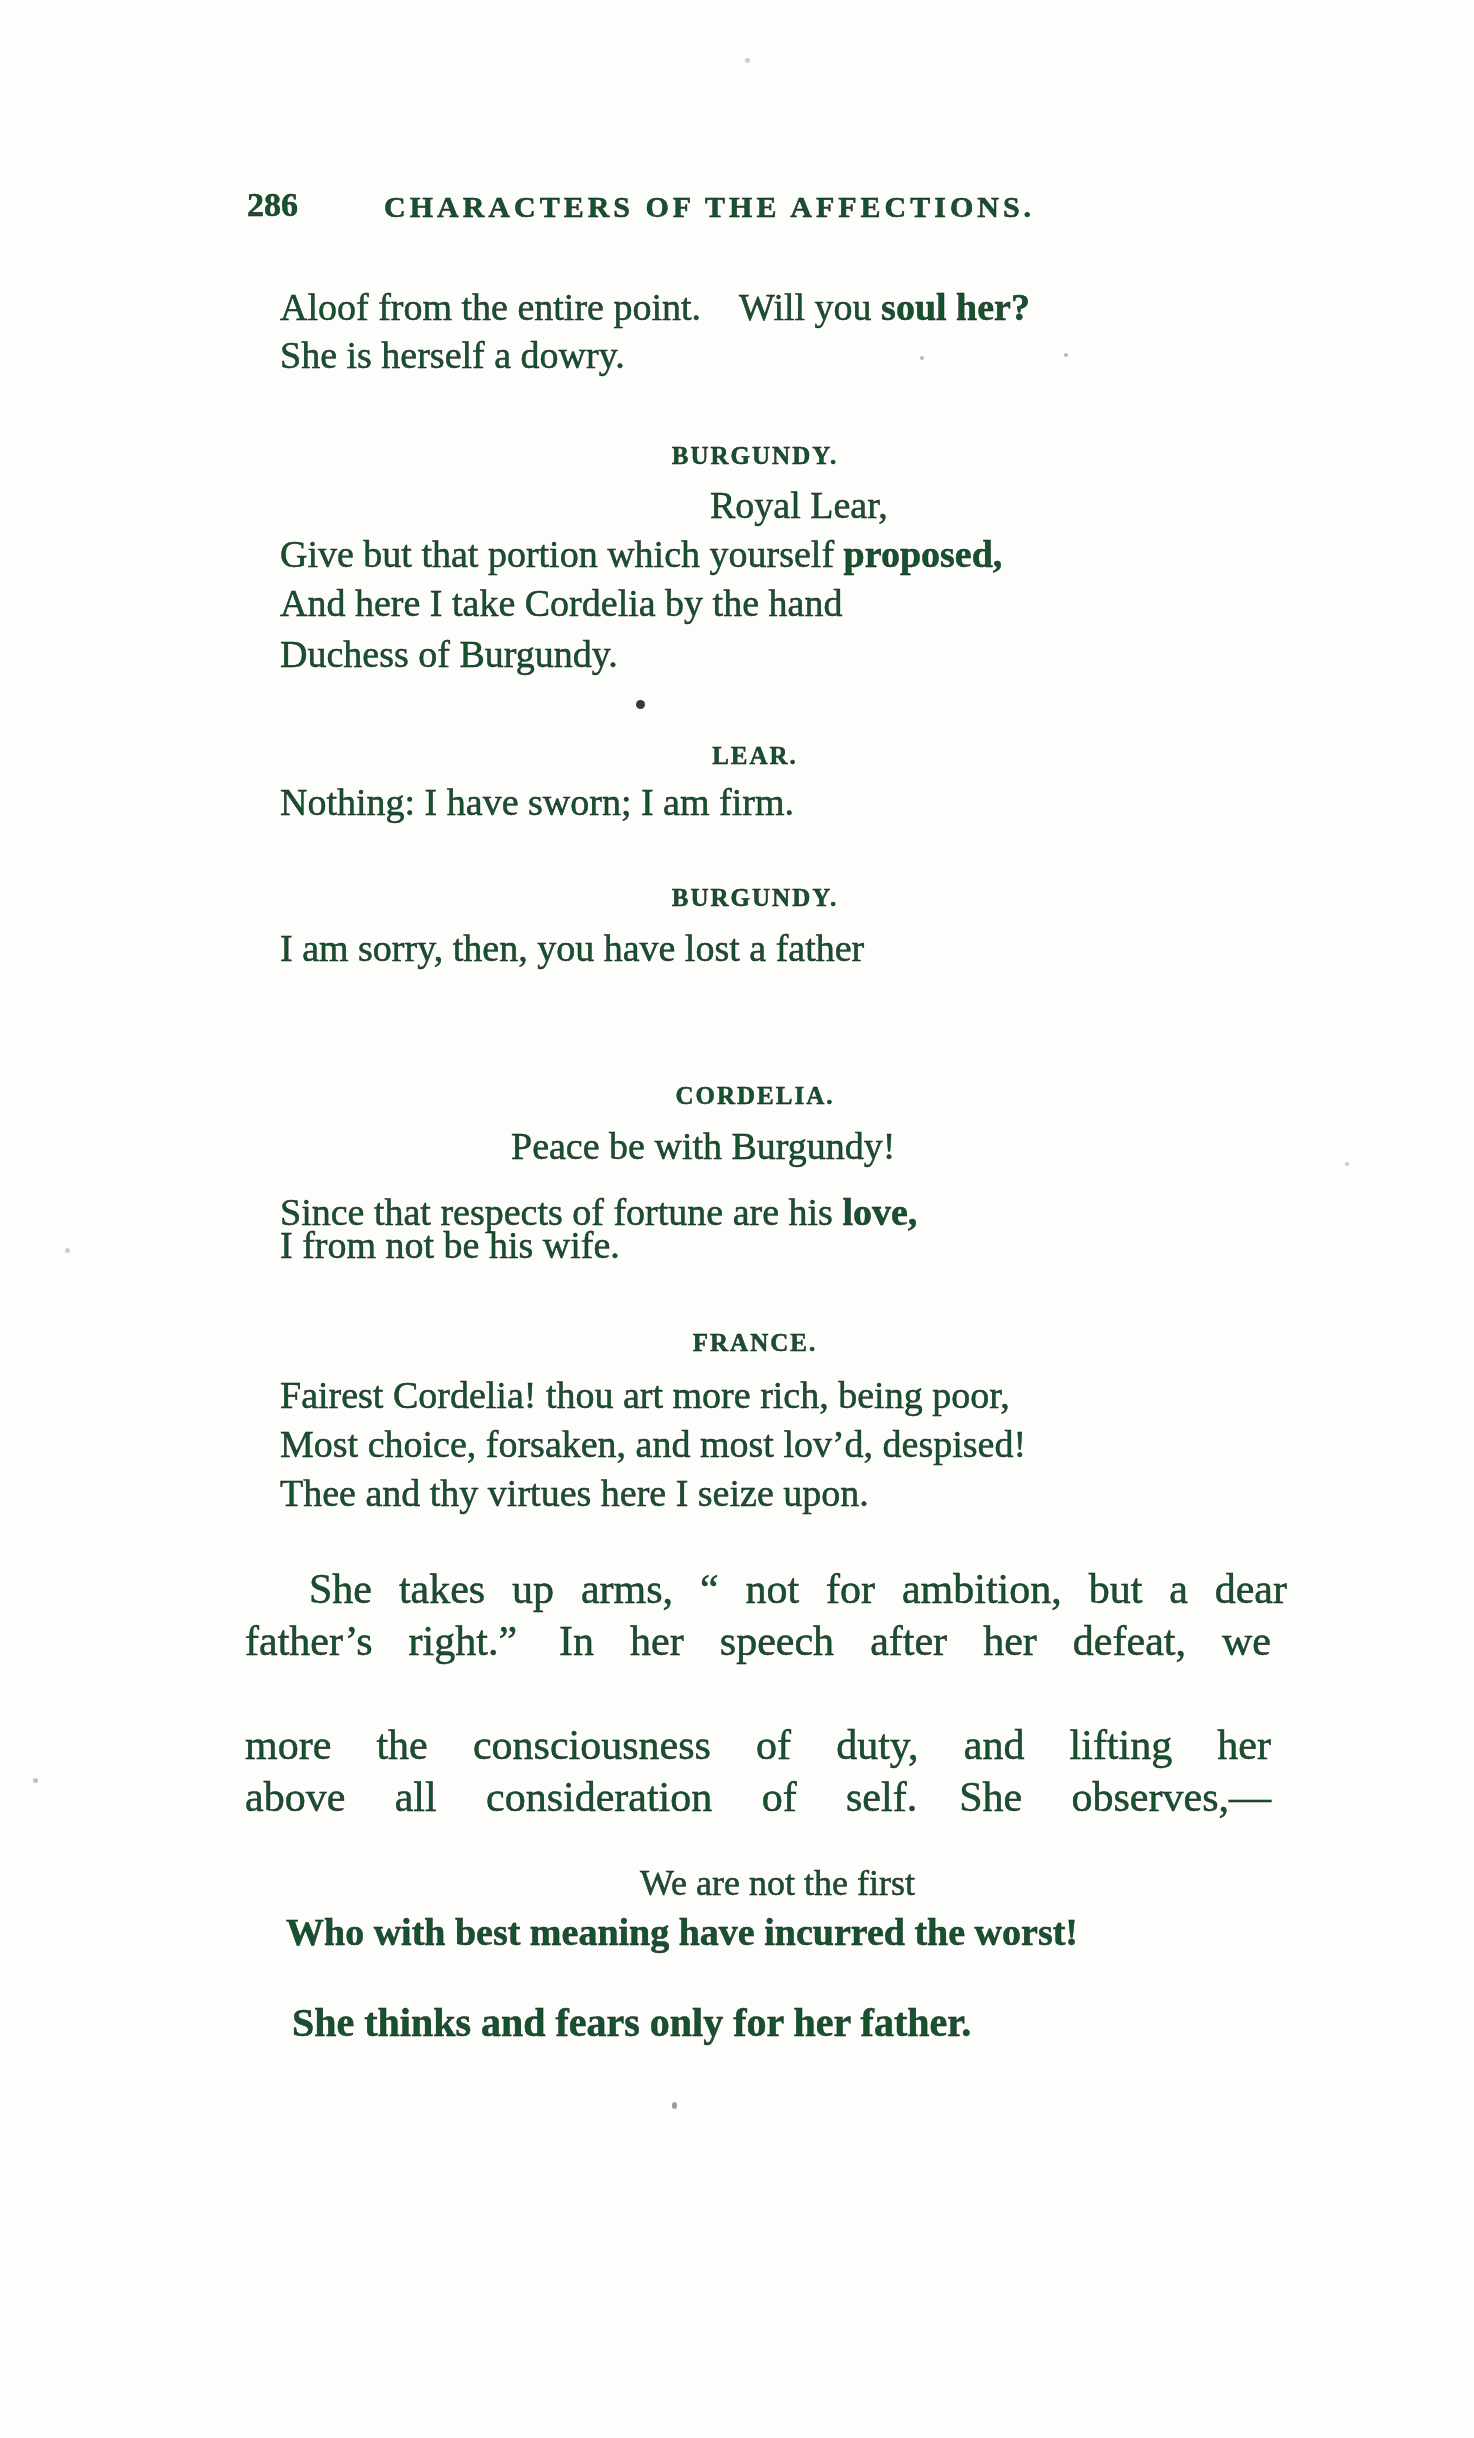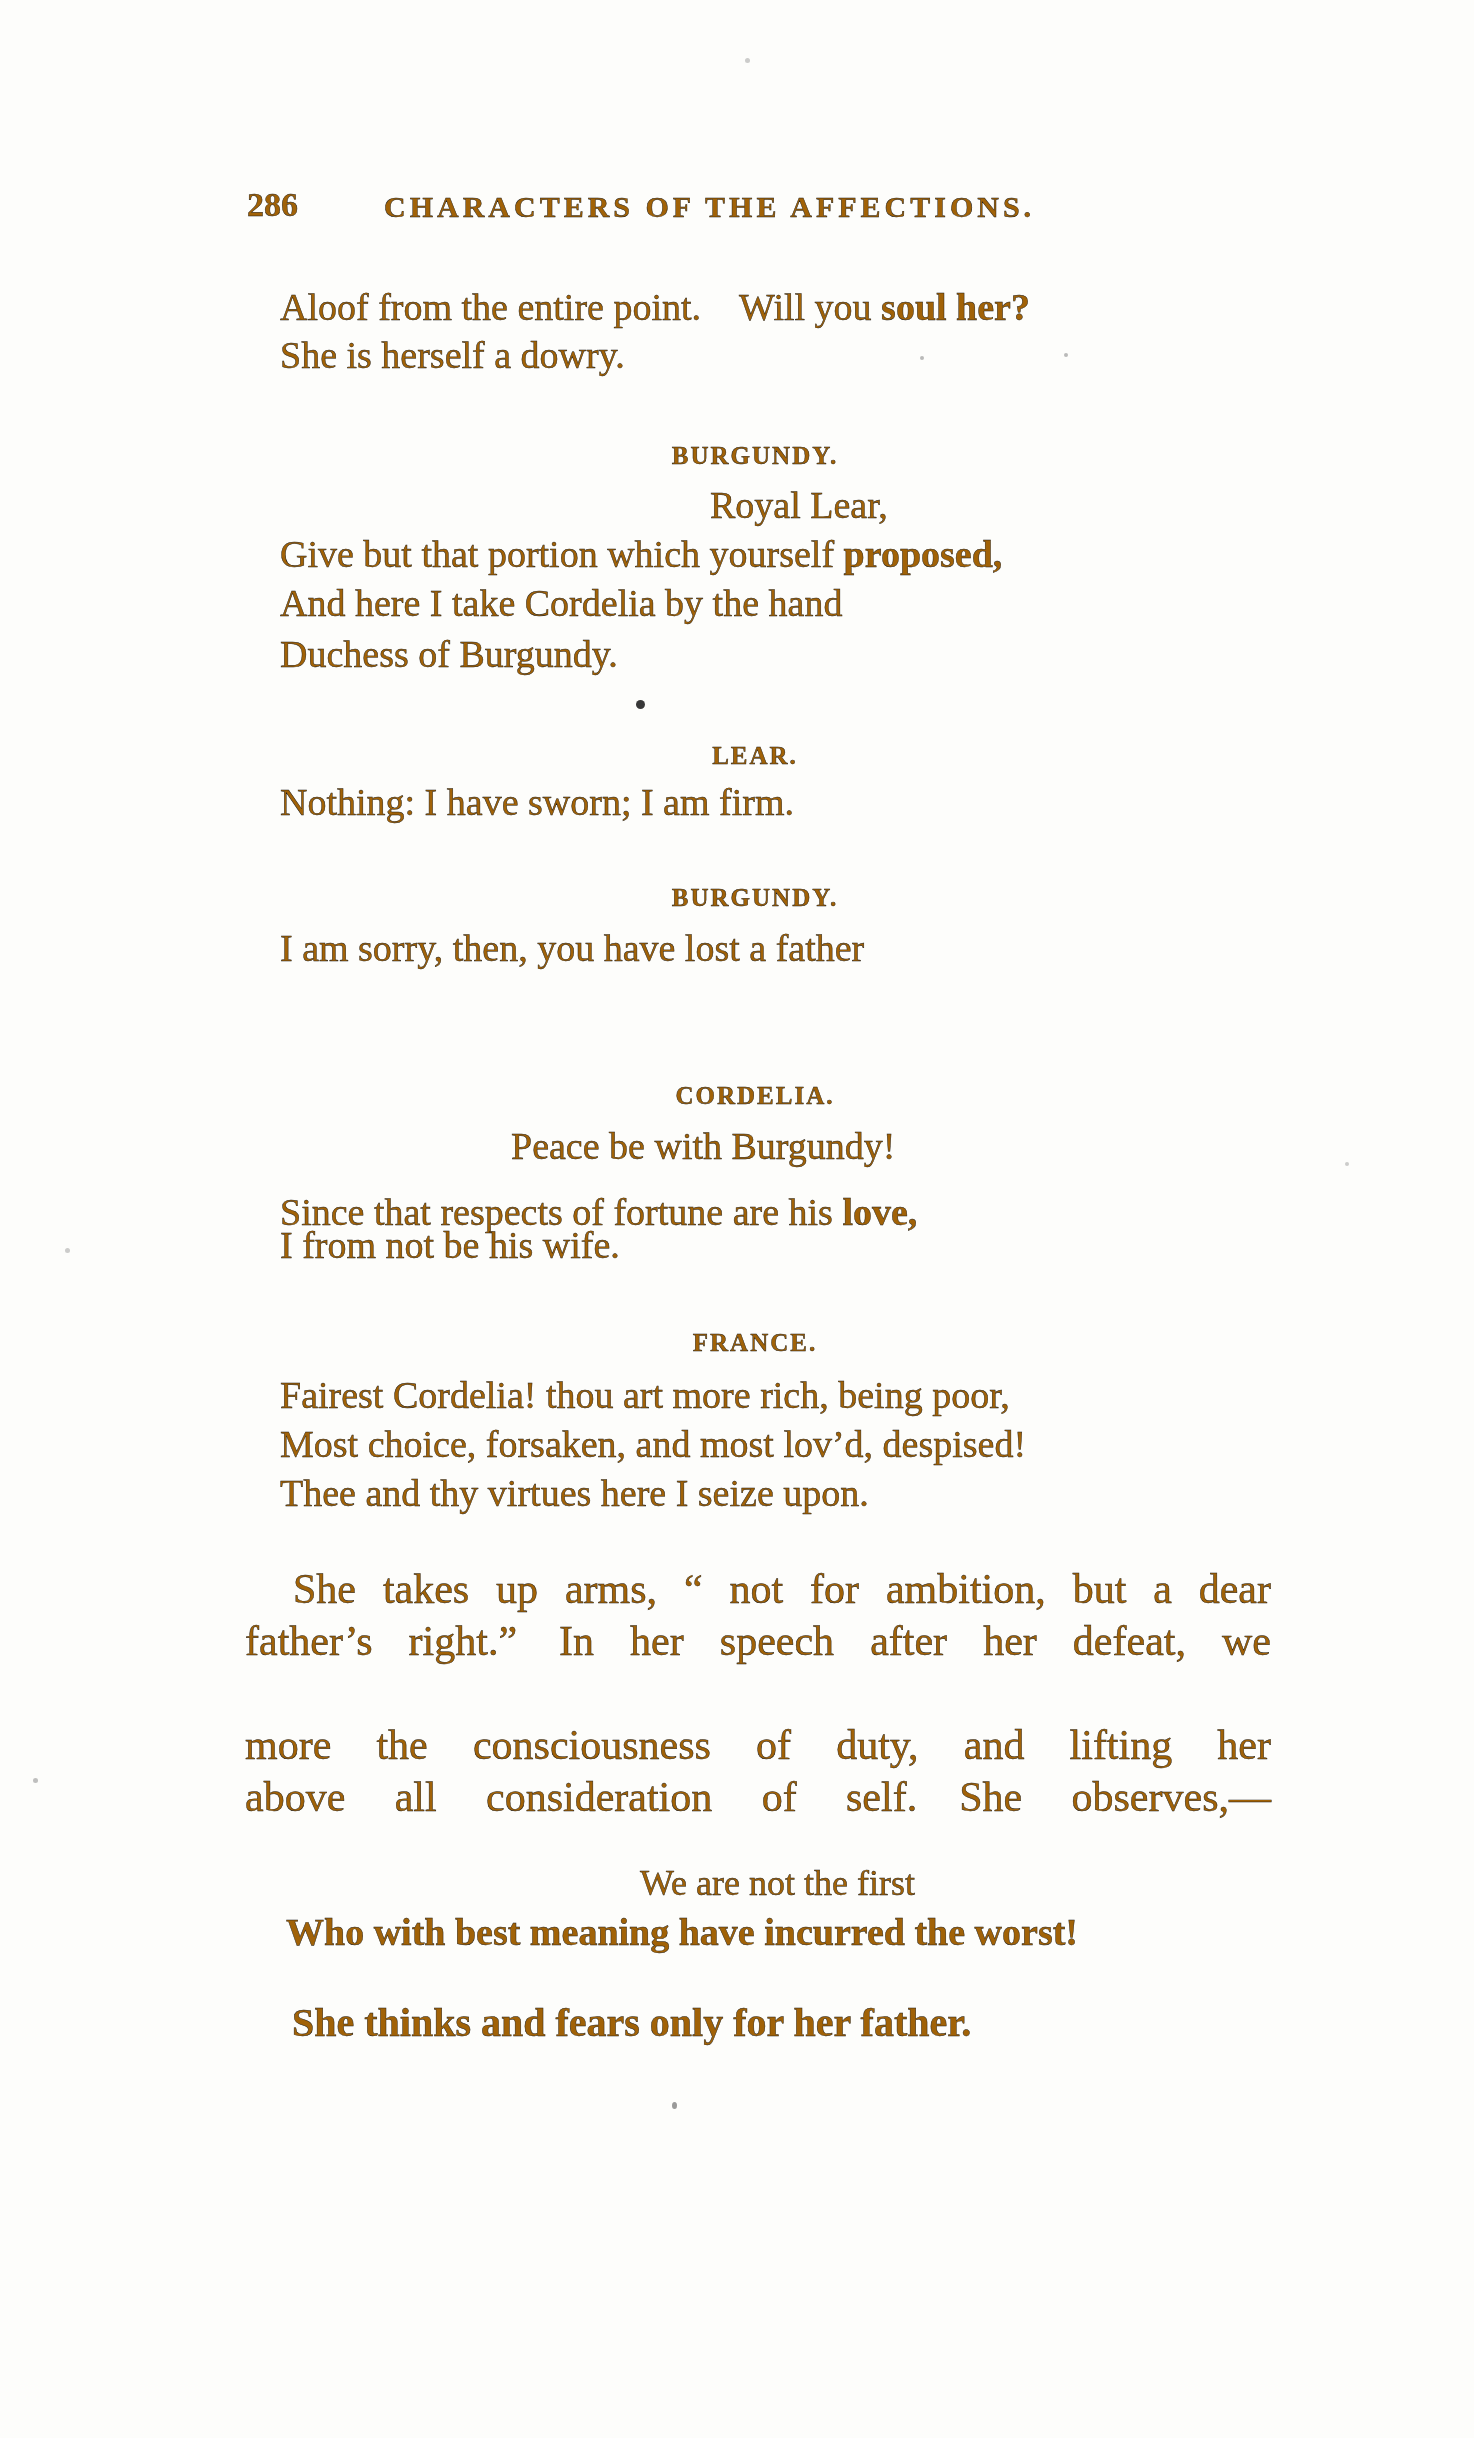--- a/index.html
+++ b/index.html
@@ -1,21 +1,21 @@
 <!DOCTYPE html>
 <html><head>
 <meta charset="utf-8">
 <style>
   html,body{margin:0;padding:0;background:#e8e8e6;}
   .page{
     position:relative;
     width:1474px;height:2438px;
     margin:0 auto;
     background:#fdfdfb;
-    color:#a16207;
+    color:#14532d;
     font-family:"Liberation Serif","DejaVu Serif",serif;
     -webkit-text-stroke:0.45px #1a1a1a;
     overflow:hidden;
   }
   .abs{position:absolute;line-height:1;white-space:pre;}
   .hdr-num{top:188px;left:247px;font-size:34px;font-weight:bold;}
   .hdr-title{top:192px;left:384px;font-size:30px;font-weight:bold;letter-spacing:4px;}
   .vline{font-size:38px;}
   .heavy{font-weight:bold;}
   .hd{font-size:25px;font-weight:bold;letter-spacing:2px;left:280px;width:950px;text-align:center;white-space:pre;}
@@ -57,21 +57,21 @@
   <div class="abs hd" style="top:1083px;">CORDELIA.</div>
   <div class="abs vline" style="top:1127px;left:511px;">Peace be with Burgundy!</div>
   <div class="abs vline" style="top:1193px;left:280px;text-align:right;"><span>Since that respects of fortune are his </span><span class="heavy">love,</span></div>
   <div class="abs vline" style="top:1226px;left:280px;">I from not be his wife.</div>
 
   <div class="abs hd" style="top:1330px;">FRANCE.</div>
   <div class="abs vline" style="top:1376px;left:280px;">Fairest Cordelia! thou art more rich, being poor,</div>
   <div class="abs vline" style="top:1425px;left:280px;">Most choice, forsaken, and most lov’d, despised!</div>
   <div class="abs vline" style="top:1474px;left:280px;">Thee and thy virtues here I seize upon.</div>
 
-  <div class="pline indent" style="top:1568px;">She takes up arms, “ not for ambition, but a dear</div>
+  <div class="pline indent" style="top:1568px;margin-left:16px;">She takes up arms, “ not for ambition, but a dear</div>
   <div class="pline" style="top:1620px;">father’s right.”  In her speech after her defeat, we</div>
   <div class="pline" style="top:1724px;">more the consciousness of duty, and lifting her</div>
   <div class="pline" style="top:1776px;">above all consideration of self.  She observes,—</div>
 
   <div class="abs q1">We are not the first</div>
   <div class="abs q2">Who with best meaning have incurred the worst!</div>
 
   <div class="abs closing">She thinks and fears only for her father.</div>
 
   <div class="speck" style="left:745px;top:58px;width:5px;height:5px;opacity:.22;"></div>

